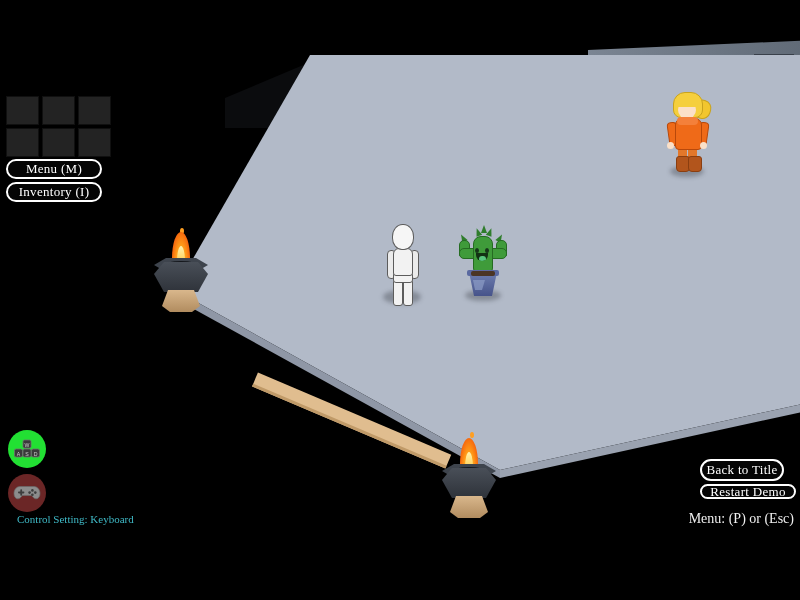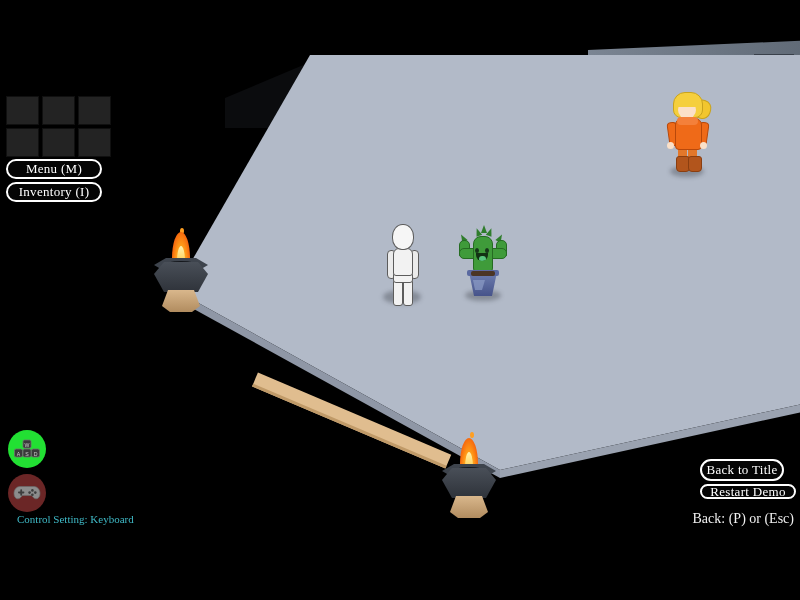--- a/index.html
+++ b/index.html
@@ -436,21 +436,21 @@
       <div class="inv-slot"></div>
       <div class="inv-slot"></div>
       <div class="inv-slot"></div>
     </div>
 
     <div class="pill-btn" id="btn-menu">Menu (M)</div>
     <div class="pill-btn" id="btn-inventory">Inventory (I)</div>
 
     <div class="pill-btn" id="btn-back">Back to Title</div>
     <div class="pill-btn" id="btn-restart">Restart Demo</div>
-    <div id="pause-hint">Back: (P) or (Esc)</div>
+    <div id="pause-hint">Menu: (P) or (Esc)</div>
 
     <div id="ctl-keyboard" style="background: rgb(34, 224, 51);">
       <svg width="26" height="20" viewBox="0 0 26 20">
         <rect x="9" y="1" width="8" height="8" rx="1.6" fill="#3a3a3a" stroke="#6f6f6f" stroke-width="0.8"></rect>
         <rect x="0.5" y="10" width="8" height="8" rx="1.6" fill="#3a3a3a" stroke="#6f6f6f" stroke-width="0.8"></rect>
         <rect x="9" y="10" width="8" height="8" rx="1.6" fill="#3a3a3a" stroke="#6f6f6f" stroke-width="0.8"></rect>
         <rect x="17.5" y="10" width="8" height="8" rx="1.6" fill="#3a3a3a" stroke="#6f6f6f" stroke-width="0.8"></rect>
         <text x="13" y="7.6" font-size="5.2" fill="#cfcfcf" text-anchor="middle" font-family="Liberation Sans, sans-serif">W</text>
         <text x="4.5" y="16.6" font-size="5.2" fill="#cfcfcf" text-anchor="middle" font-family="Liberation Sans, sans-serif">A</text>
         <text x="13" y="16.6" font-size="5.2" fill="#cfcfcf" text-anchor="middle" font-family="Liberation Sans, sans-serif">S</text>

